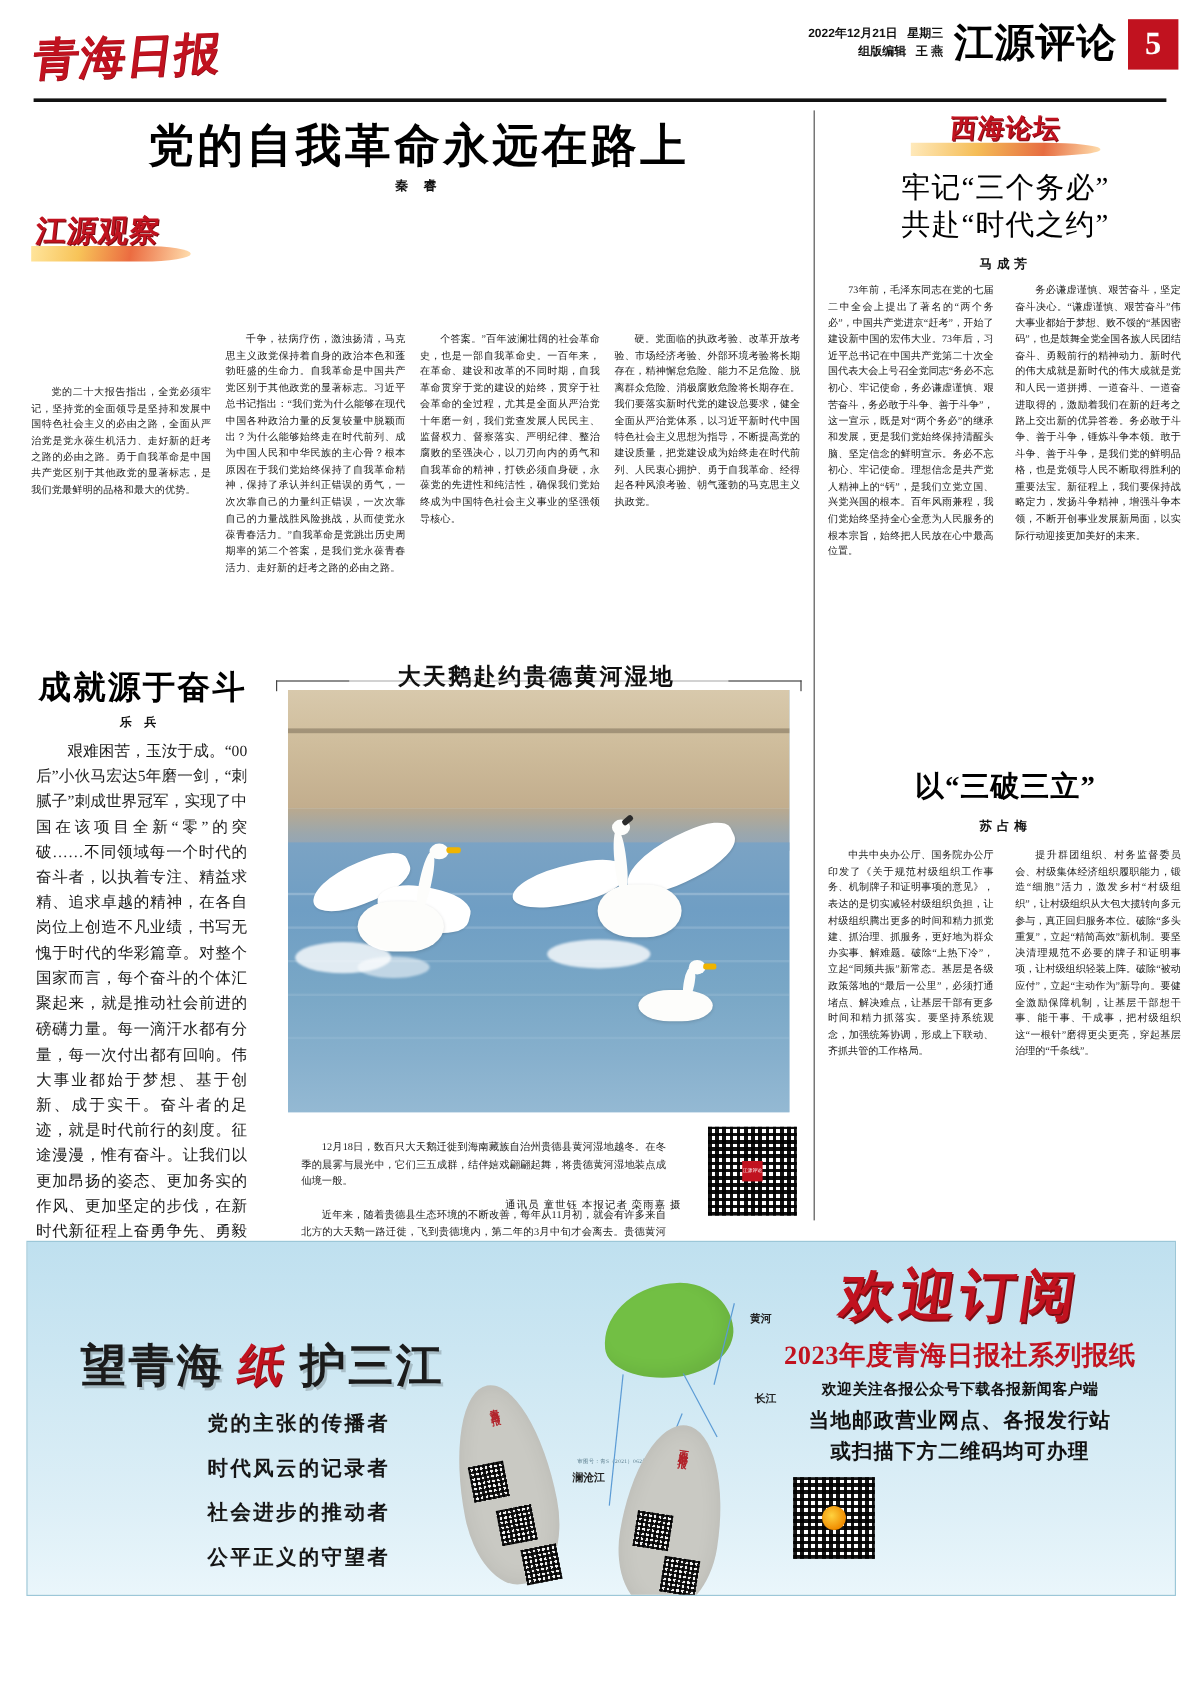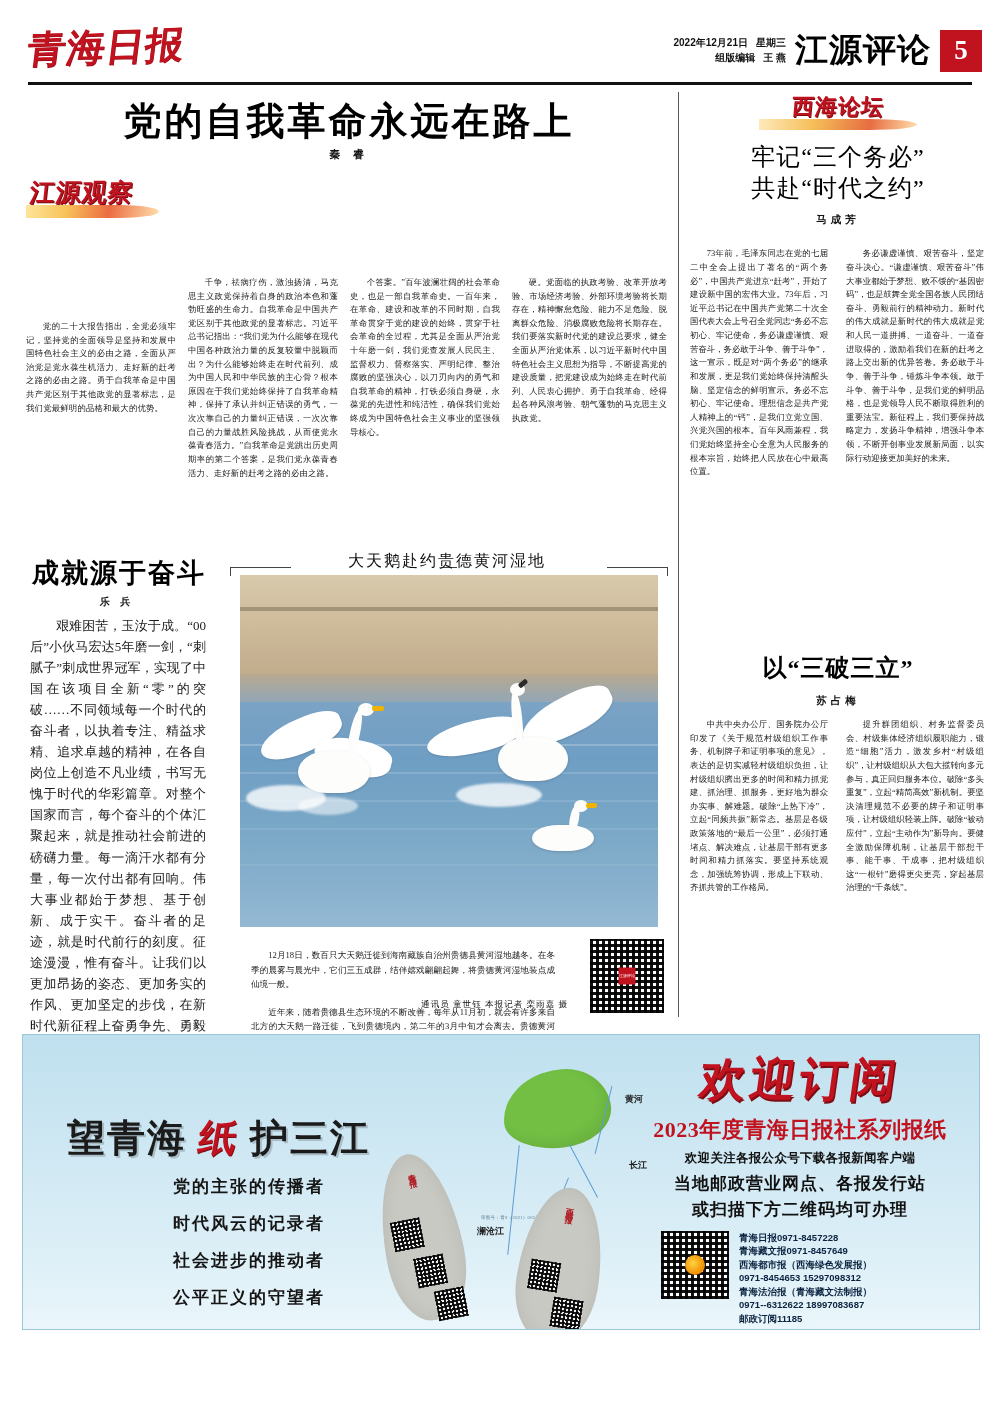--- a/index.html
+++ b/index.html
@@ -16,21 +16,21 @@
   
   .masthead{position:absolute;left:0;top:0;width:1000px;height:86px;}
   .logo-cn{
     position:absolute;left:28px;top:22px;
     font-family:"Liberation Serif","DejaVu Serif",serif;
     font-weight:bold;font-size:38px;color:#c1121f;
     letter-spacing:1px;
     transform:skewX(-9deg) rotate(-2deg);
     text-shadow:0.5px 0.5px 0 #8d0c16;
   }
-  .md-right{position:absolute;right:18px;top:28px;display:flex;align-items:center;gap:9px;}
+  .md-right{position:absolute;right:18px;top:14px;display:flex;align-items:center;gap:9px;}
   .md-meta{font-size:10px;line-height:1.45;text-align:right;color:#111;font-family:"Liberation Sans",sans-serif;font-weight:bold;}
   .md-meta .row{display:flex;justify-content:flex-end;gap:8px;white-space:nowrap;}
   .md-title{
     font-size:33px;font-weight:bold;letter-spacing:1px;
     font-family:"Liberation Sans",sans-serif;color:#000;
   }
   .md-page{
     width:42px;height:42px;background:#c1121f;color:#fff;
     display:flex;align-items:center;justify-content:center;
     font-size:27px;font-weight:bold;font-family:"Liberation Serif",serif;
@@ -89,21 +89,21 @@
   .col-left-low{
     position:absolute;left:4px;top:68px;width:176px;
     font-size:13px;line-height:1.62;text-align:justify;color:#1a1a1a;
   }
   .col-left-low p{margin:0;text-indent:2em;}
 
   
   .photo-pkg{position:absolute;left:196px;top:0px;width:450px;height:470px;}
   .photo-title{
     position:absolute;left:0;top:4px;width:450px;text-align:center;
-    font-size:16px;font-weight:normal;letter-spacing:2px;color:#111;
+    font-size:19px;font-weight:bold;letter-spacing:2px;color:#111;
     font-family:"Liberation Sans",sans-serif;
     z-index:3;
   }
   .photo-frame{
     position:absolute;left:8px;top:20px;width:436px;height:8px;
     border-left:1px solid #444;border-right:1px solid #444;border-top:1px solid #444;
   }
   .photo-frame:before,.photo-frame:after{content:"";position:absolute;top:-1px;height:1px;background:#fff;}
   .photo-frame:before{left:60px;width:150px;}
   .photo-frame:after{right:60px;width:150px;}
@@ -157,21 +157,21 @@
   .flag2 .fswoosh{
     position:absolute;left:6px;top:27px;width:158px;height:11px;
     background:linear-gradient(100deg,#ffe6b0 0%,#f3b23a 35%,#e2531f 70%,#ffd9a0 100%);
     border-radius:0 60% 60% 0/0 100% 100% 0;opacity:.85;
   }
   .headline3{
     text-align:center;font-size:24px;font-weight:normal;line-height:1.28;
     letter-spacing:1px;margin-top:6px;color:#000;
   }
   .byline3{text-align:center;font-size:10.5px;letter-spacing:4px;margin-top:10px;font-weight:bold;}
-  .rcols{position:relative;margin-top:20px;height:390px;}
+  .rcols{position:relative;margin-top:8px;height:390px;}
   .rcol{position:absolute;top:0;width:138px;font-size:8.4px;line-height:1.62;text-align:justify;color:#1a1a1a;}
   .rcol p{margin:0;text-indent:2em;}
   .rc1{left:0;}
   .rc2{left:156px;}
 
   .headline4{
     text-align:center;font-size:24px;font-weight:bold;line-height:1.28;
     letter-spacing:1px;margin-top:16px;color:#000;
   }
   .byline4{text-align:center;font-size:10.5px;letter-spacing:4px;margin-top:10px;font-weight:bold;}
@@ -432,26 +432,17 @@
     <div class="ad-right">
       <div class="ad-welcome">欢迎订阅</div>
       <div class="ad-year">2023年度青海日报社系列报纸</div>
       <div class="ad-sub1">欢迎关注各报公众号下载各报新闻客户端</div>
       <div class="ad-sub2">当地邮政营业网点、各报发行站</div>
       <div class="ad-sub3">或扫描下方二维码均可办理</div>
       <div class="ad-contact-wrap">
         <div class="ad-bigqr">
           <div class="mid"></div>
         </div>
-        <div class="ad-contacts">
-          <div>青海日报0971-8457228</div>
-          <div>青海藏文报0971-8457649</div>
-          <div>西海都市报（西海绿色发展报）</div>
-          <div>0971-8454653  15297098312</div>
-          <div>青海法治报（青海藏文法制报）</div>
-          <div>0971--6312622 18997083687</div>
-          <div>邮政订阅11185</div>
-        </div>
       </div>
     </div>
   </div>
 
 </div>
 
 </body></html>

